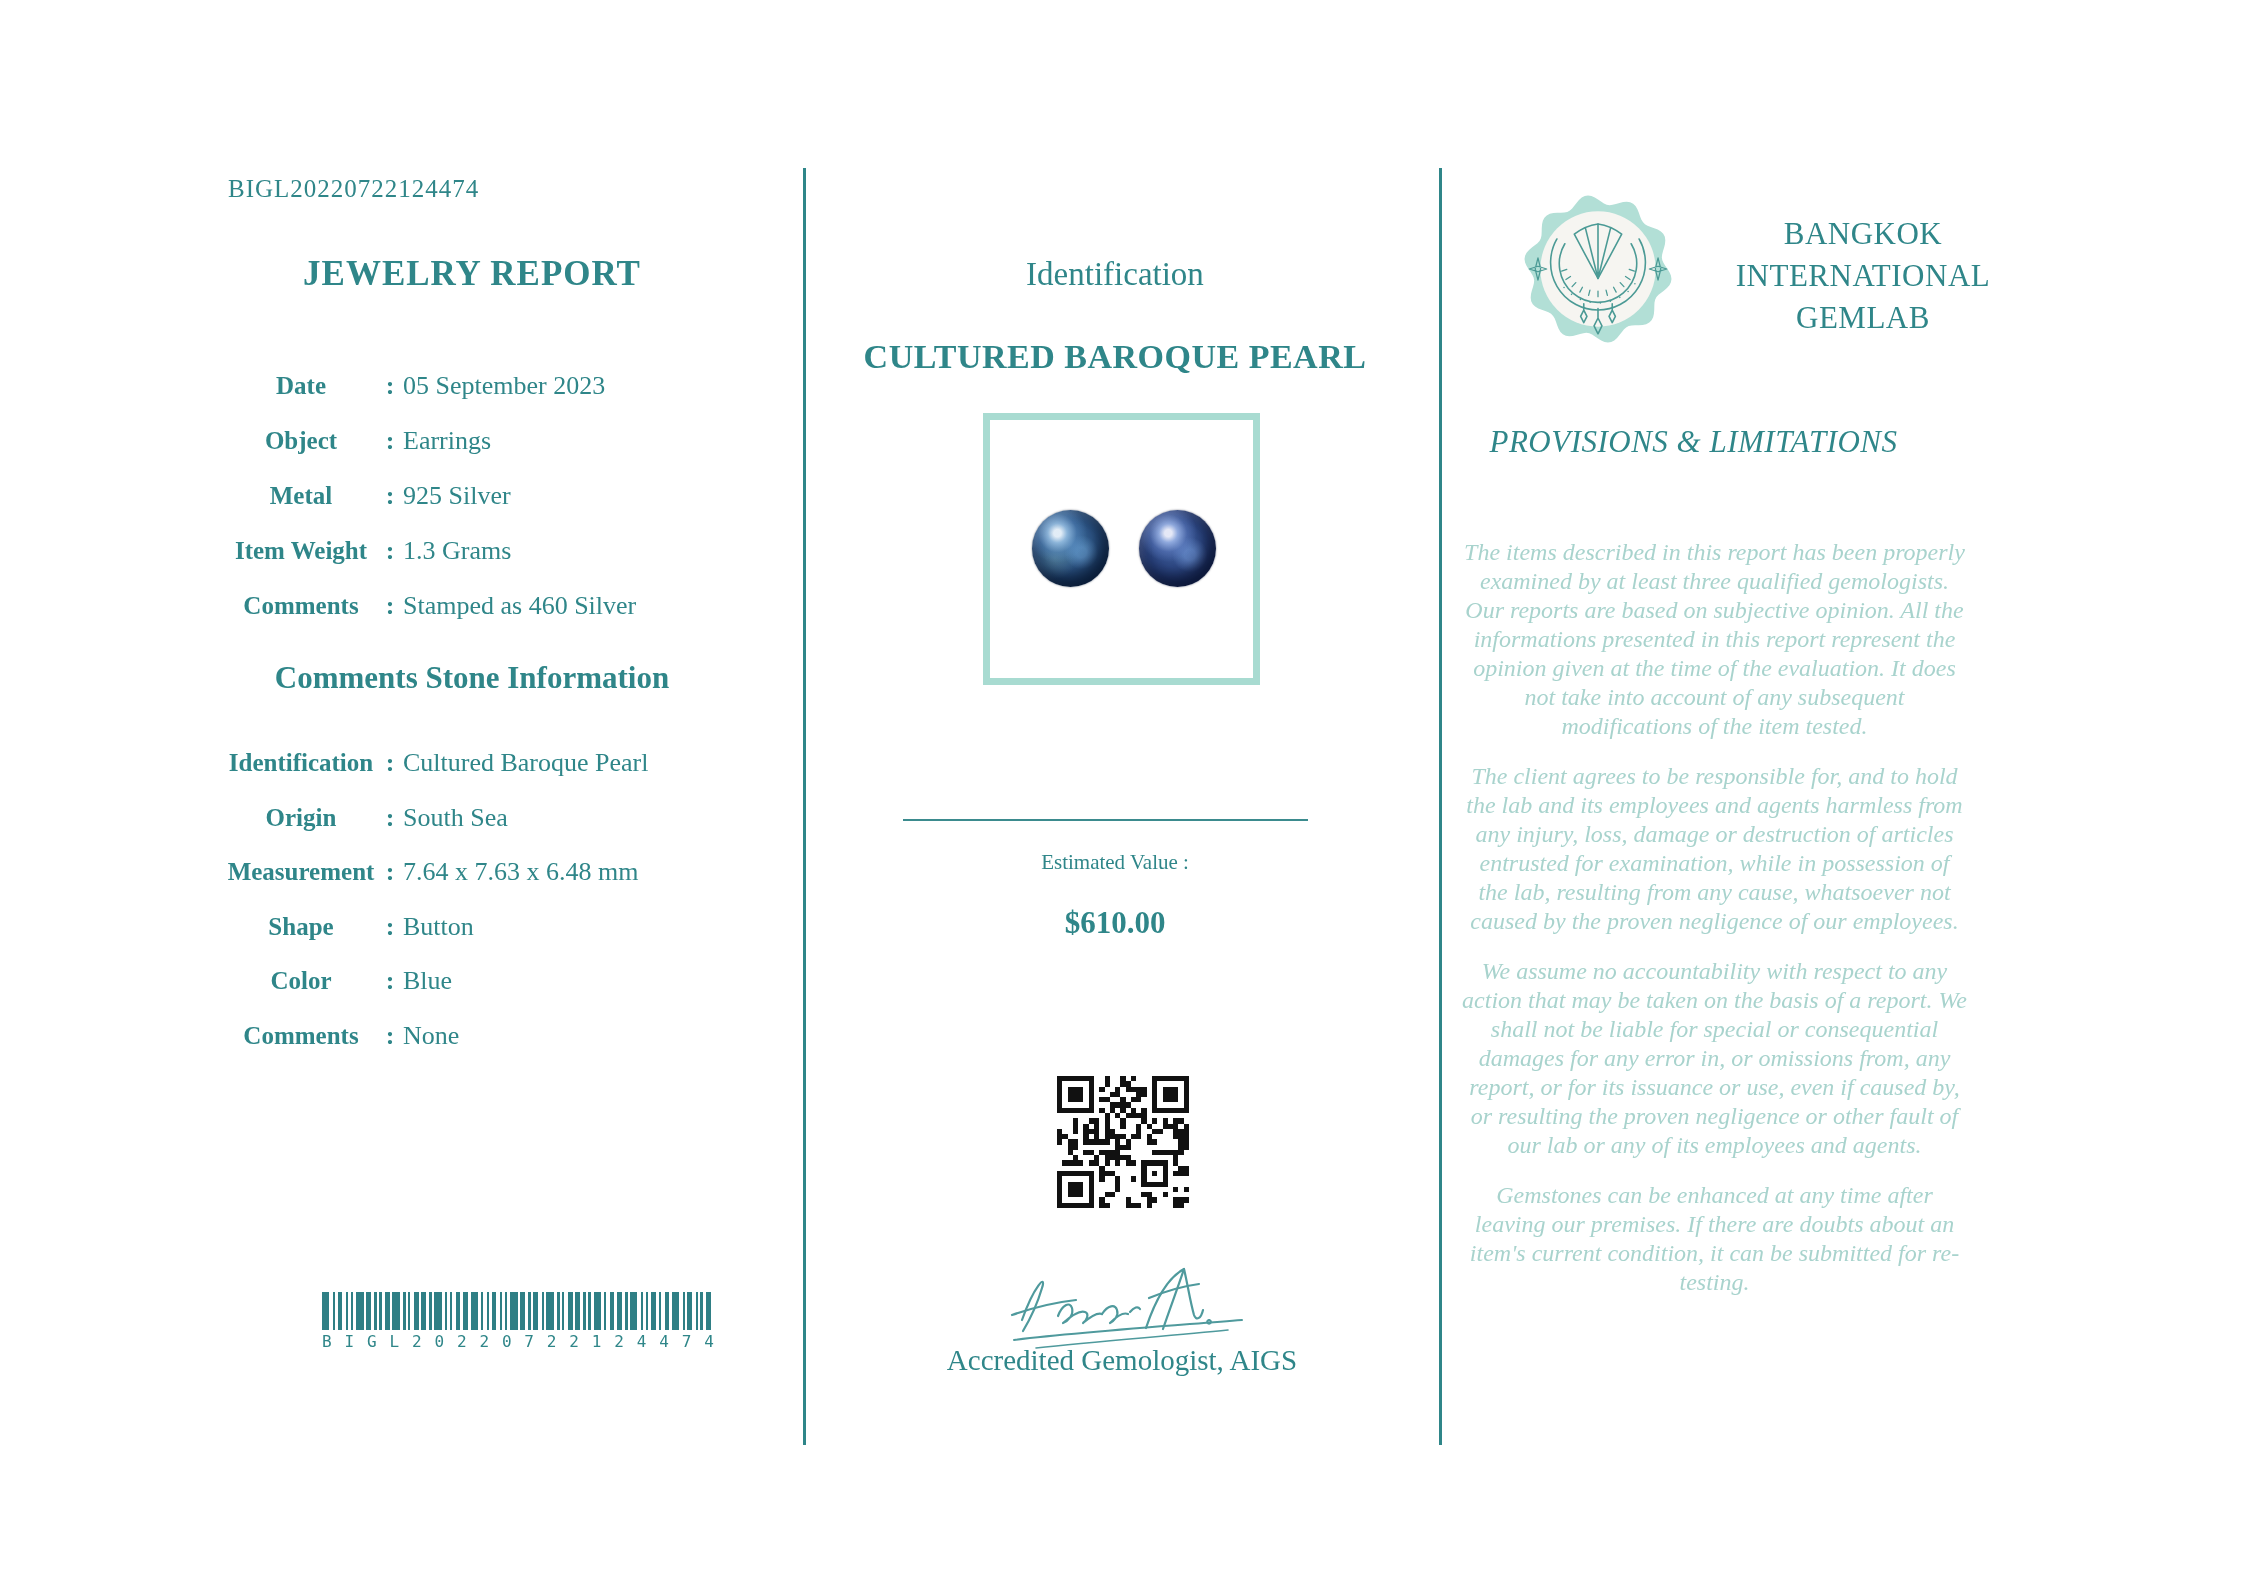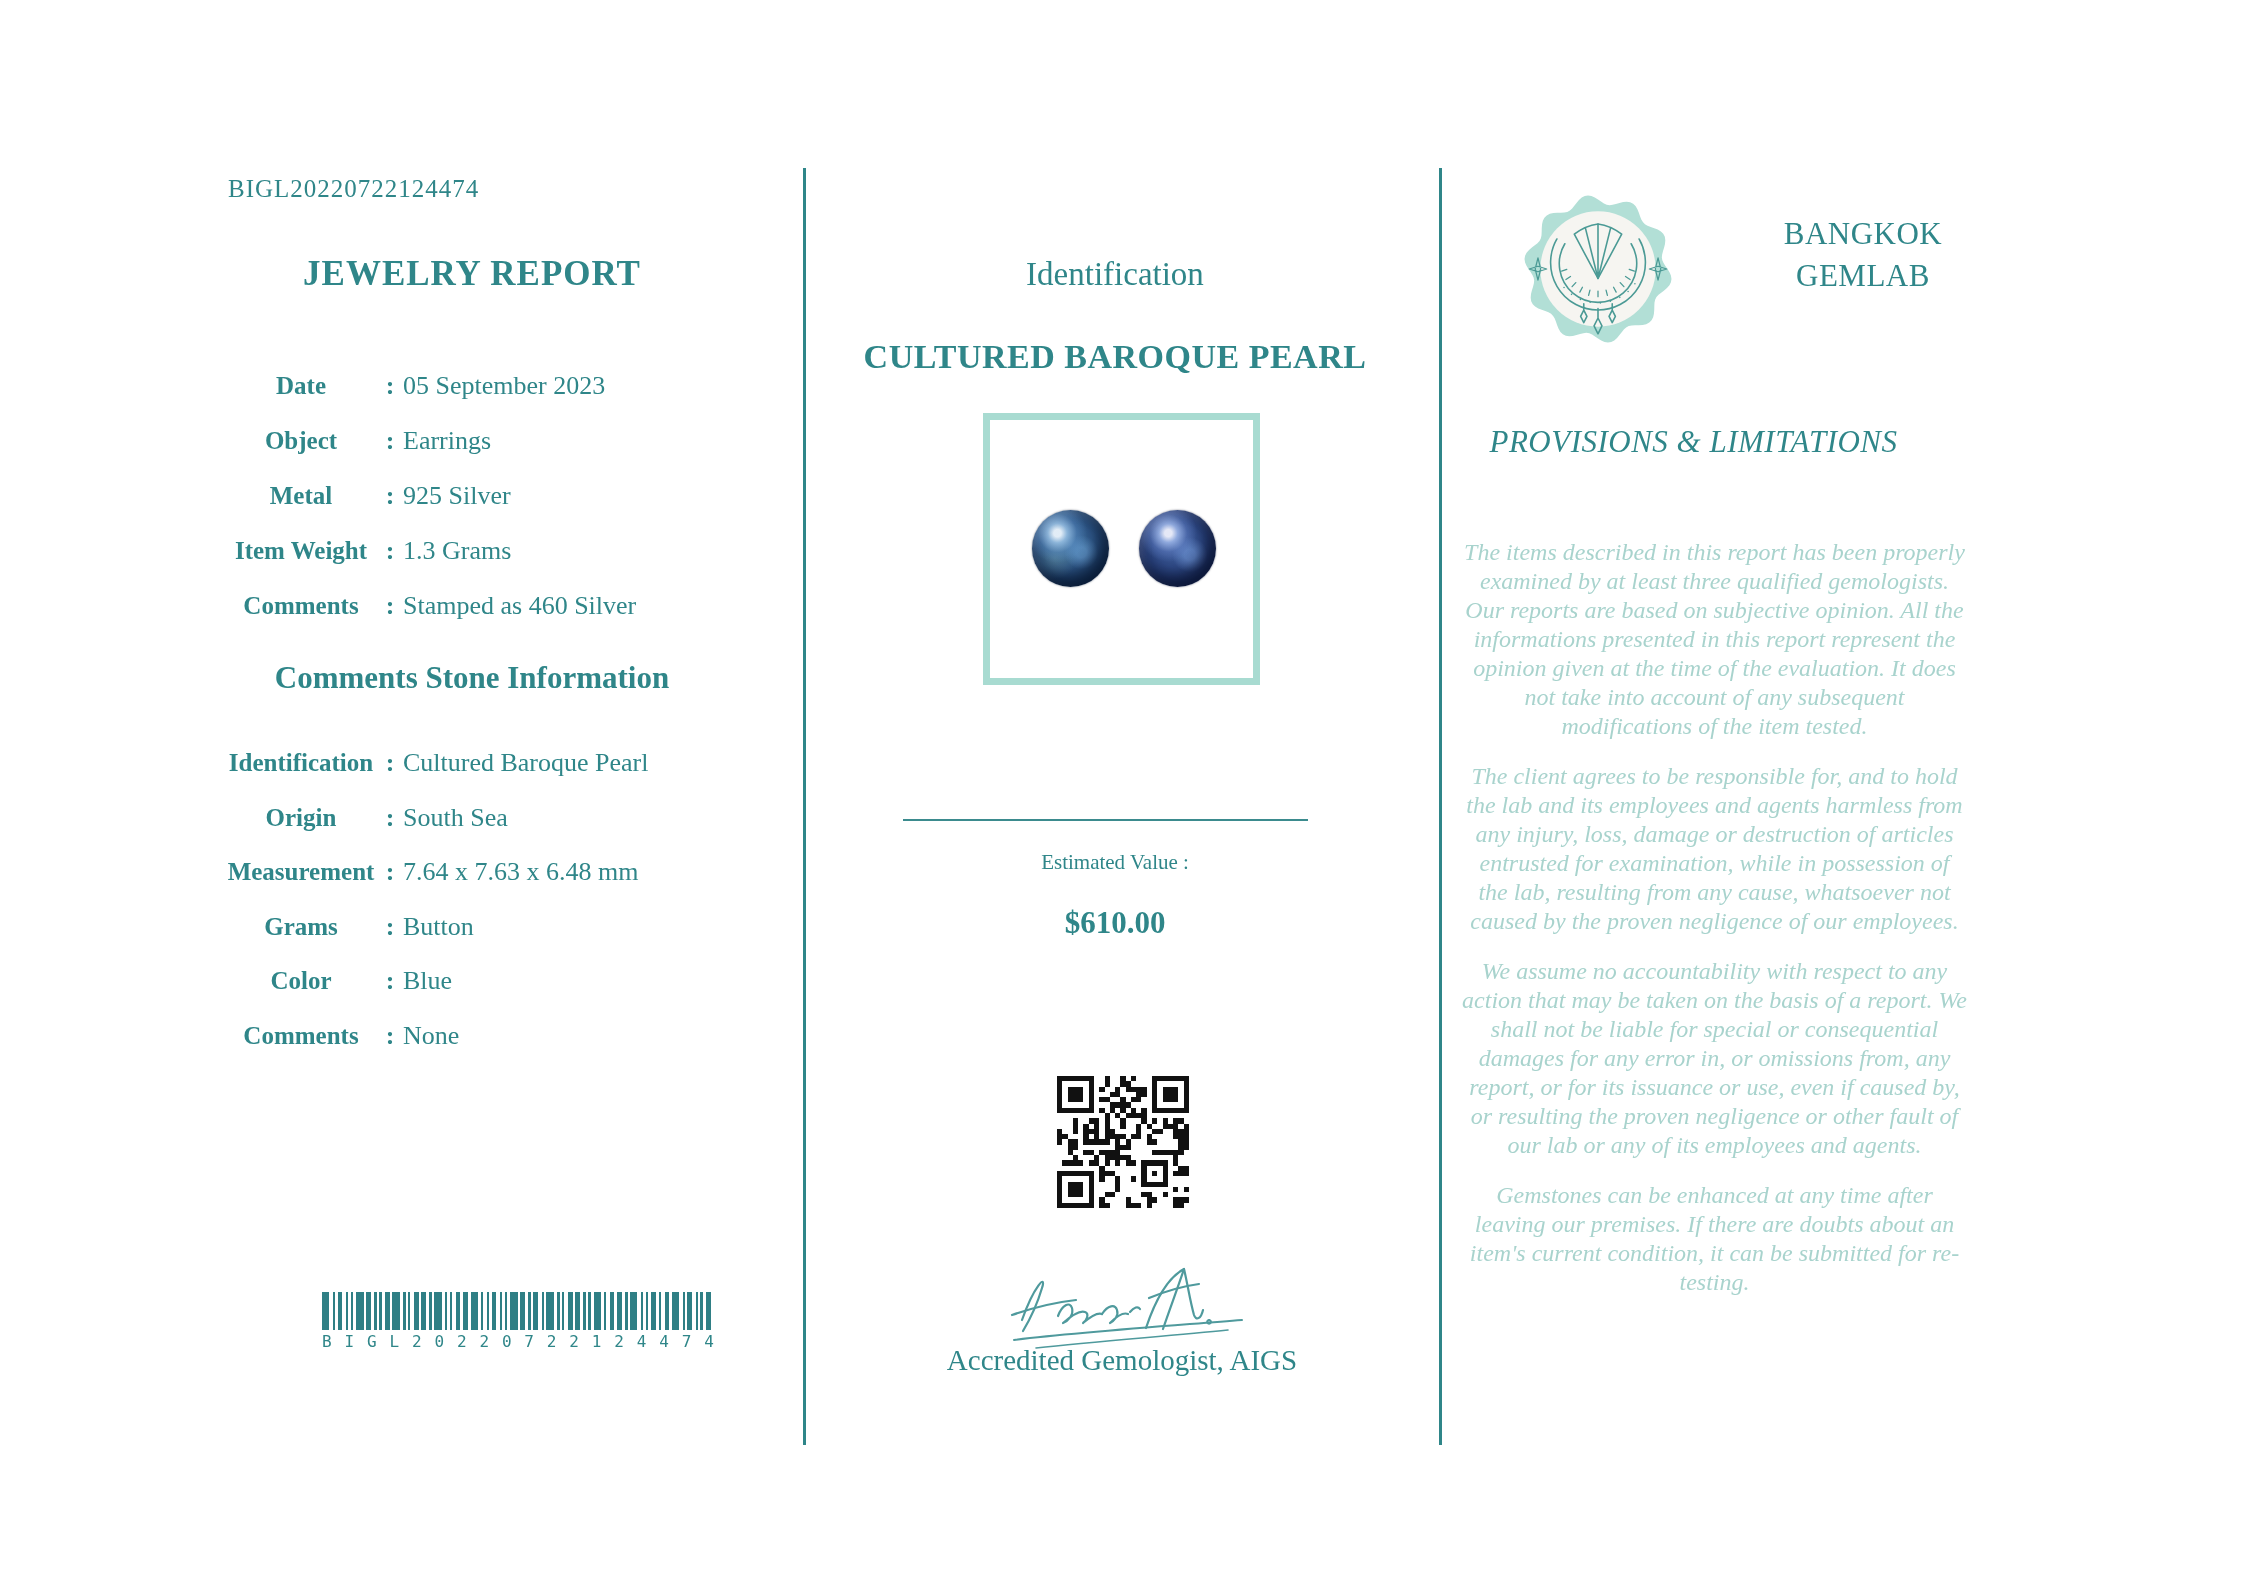--- a/index.html
+++ b/index.html
@@ -123,21 +123,21 @@
       <span class="lbl">Origin</span>
       <span class="col">:</span>
       <span class="val">South Sea</span>
     </div>
     <div class="field-row">
       <span class="lbl">Measurement</span>
       <span class="col">:</span>
       <span class="val">7.64 x 7.63 x 6.48 mm</span>
     </div>
     <div class="field-row">
-      <span class="lbl">Grams</span>
+      <span class="lbl">Shape</span>
       <span class="col">:</span>
       <span class="val">Button</span>
     </div>
     <div class="field-row">
       <span class="lbl">Color</span>
       <span class="col">:</span>
       <span class="val">Blue</span>
     </div>
     <div class="field-row">
       <span class="lbl">Comments</span>
@@ -421,20 +421,21 @@
       <path d="M82 144 V152 M82 152 l4 8 l-4 8 l-4 -8 Z"></path>
       <path d="M118 144 V152 M118 152 l4 8 l-4 8 l-4 -8 Z"></path>
       <path d="M100 150 V162 M100 162 l5 10 l-5 10 l-5 -10 Z"></path>
       <path d="M24 86 L27.5 100 L24 114 L20.5 100 Z M13 100 L24 96.5 L35 100 L24 103.5 Z" stroke-width="1.6"></path>
       <path d="M176 86 L179.5 100 L176 114 L172.5 100 Z M165 100 L176 96.5 L187 100 L176 103.5 Z" stroke-width="1.6"></path>
     </g>
   </svg>
 
   <div class="abs lab-name">
     <div>BANGKOK</div>
+    <div>INTERNATIONAL</div>
     <div>GEMLAB</div>
   </div>
 
   <div class="abs prov-title">PROVISIONS &amp; LIMITATIONS</div>
 
   <div class="abs prov-text">
     <p>The items described in this report has been properly examined by at least three qualified gemologists. Our reports are based on subjective opinion. All the informations presented in this report represent the opinion given at the time of the evaluation. It does not take into account of any subsequent modifications of the item tested.</p>
     <p>The client agrees to be responsible for, and to hold the lab and its employees and agents harmless from any injury, loss, damage or destruction of articles entrusted for examination, while in possession of the lab, resulting from any cause, whatsoever not caused by the proven negligence of our employees.</p>
     <p>We assume no accountability with respect to any action that may be taken on the basis of a report. We shall not be liable for special or consequential damages for any error in, or omissions from, any report, or for its issuance or use, even if caused by, or resulting the proven negligence or other fault of our lab or any of its employees and agents.</p>
     <p>Gemstones can be enhanced at any time after leaving our premises. If there are doubts about an item's current condition, it can be submitted for re-testing.</p>

